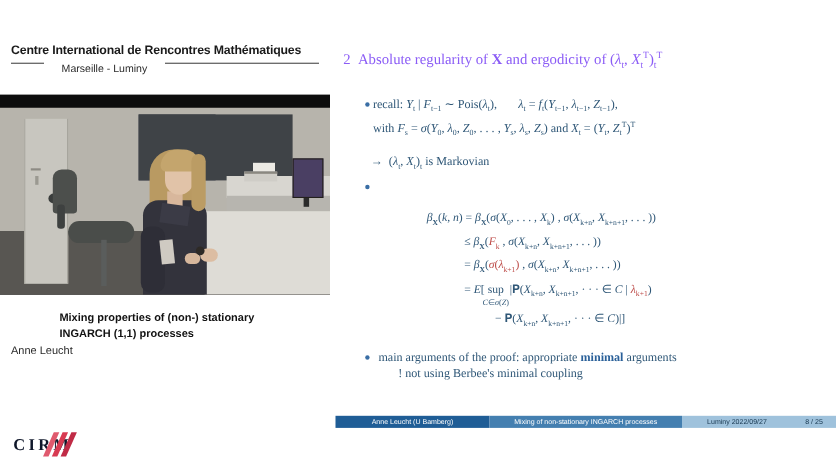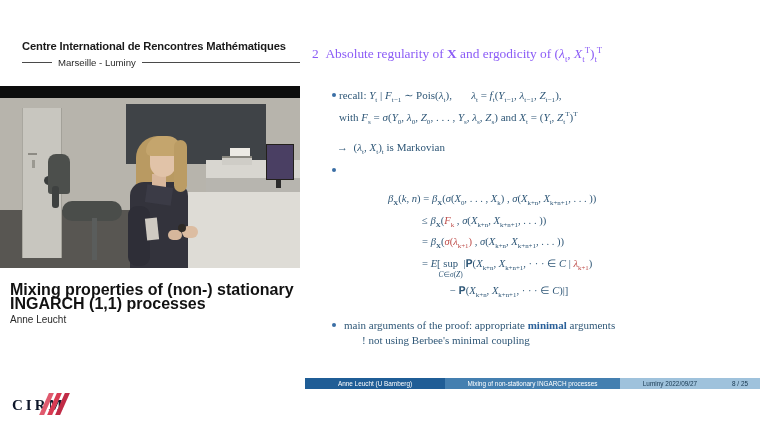--- a/index.html
+++ b/index.html
@@ -17,36 +17,36 @@
 
   
   #left-panel {
     position: absolute;
     left: 0; top: 0;
     width: 300px; height: 427px;
     background: #ffffff;
   }
   #cirm-header {
     position: absolute;
-    left: 22px; top: 40px;
+    left: 10px; top: 40px;
     width: 285px;
   }
   #cirm-title {
     font-size: 11.2px;
     font-weight: bold;
     color: #1a1a1a;
     letter-spacing: -0.15px;
     white-space: nowrap;
     font-family: "Liberation Sans", sans-serif;
   }
   #cirm-sub-row {
     display: flex;
-    align-items: center;
+    align-items: flex-start;
     margin-top: 5px;
-    gap: 6px;
+    gap: 16px;
     width: 280px;
   }
   .rule {
     height: 1px;
     background: #4a4a4a;
     flex: 0 0 auto;
   }
   .rule-left { width: 30px; }
   .rule-right { flex: 1 1 auto; }
   #cirm-sub {
@@ -254,25 +254,26 @@
     transform: rotate(-6deg);
   }
 
   
   #talk-caption {
     position: absolute;
     left: 10px; top: 283px;
     width: 285px;
   }
   #talk-title {
-    font-size: 16px;
+    font-size: 10px;
     font-weight: bold;
     color: #121212;
     line-height: 13.5px;
     font-family: "Liberation Sans", sans-serif;
+    margin-left: 44px;
   }
   #talk-speaker {
     font-size: 10px;
     color: #2a2a2a;
     margin-top: 4px;
     font-family: "Liberation Sans", sans-serif;
   }
 
   
   #cirm-logo {

